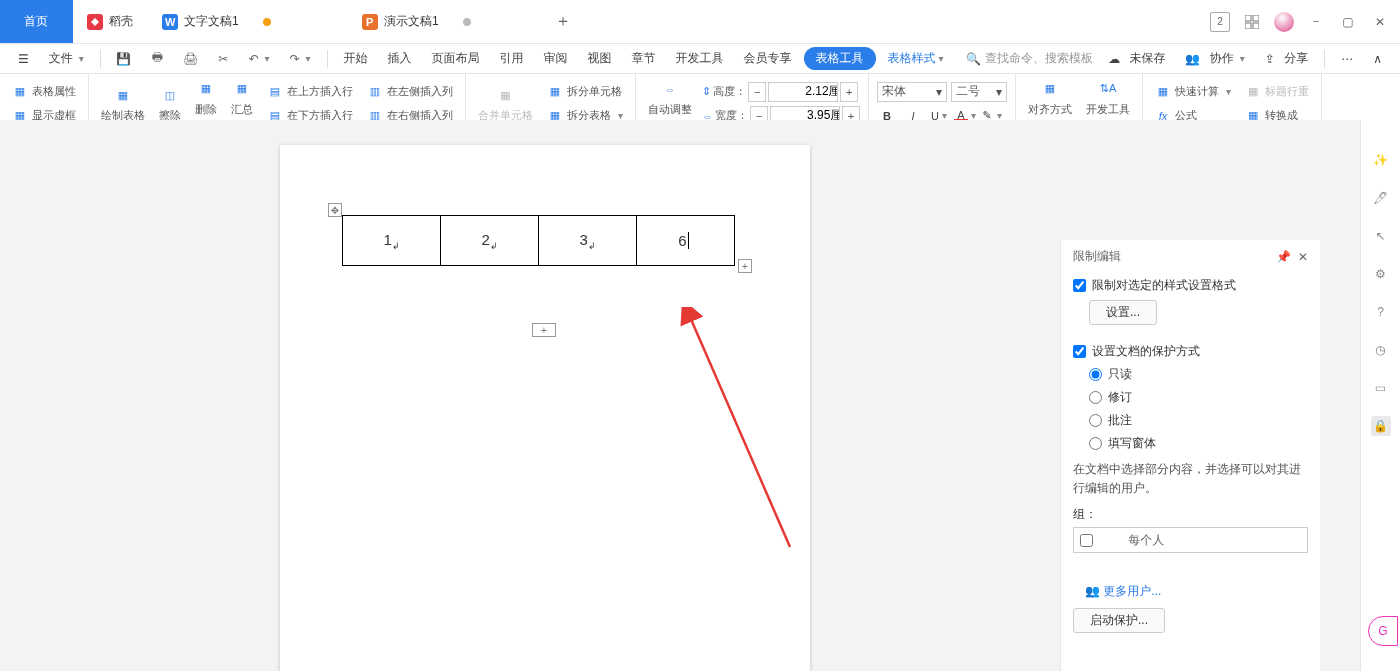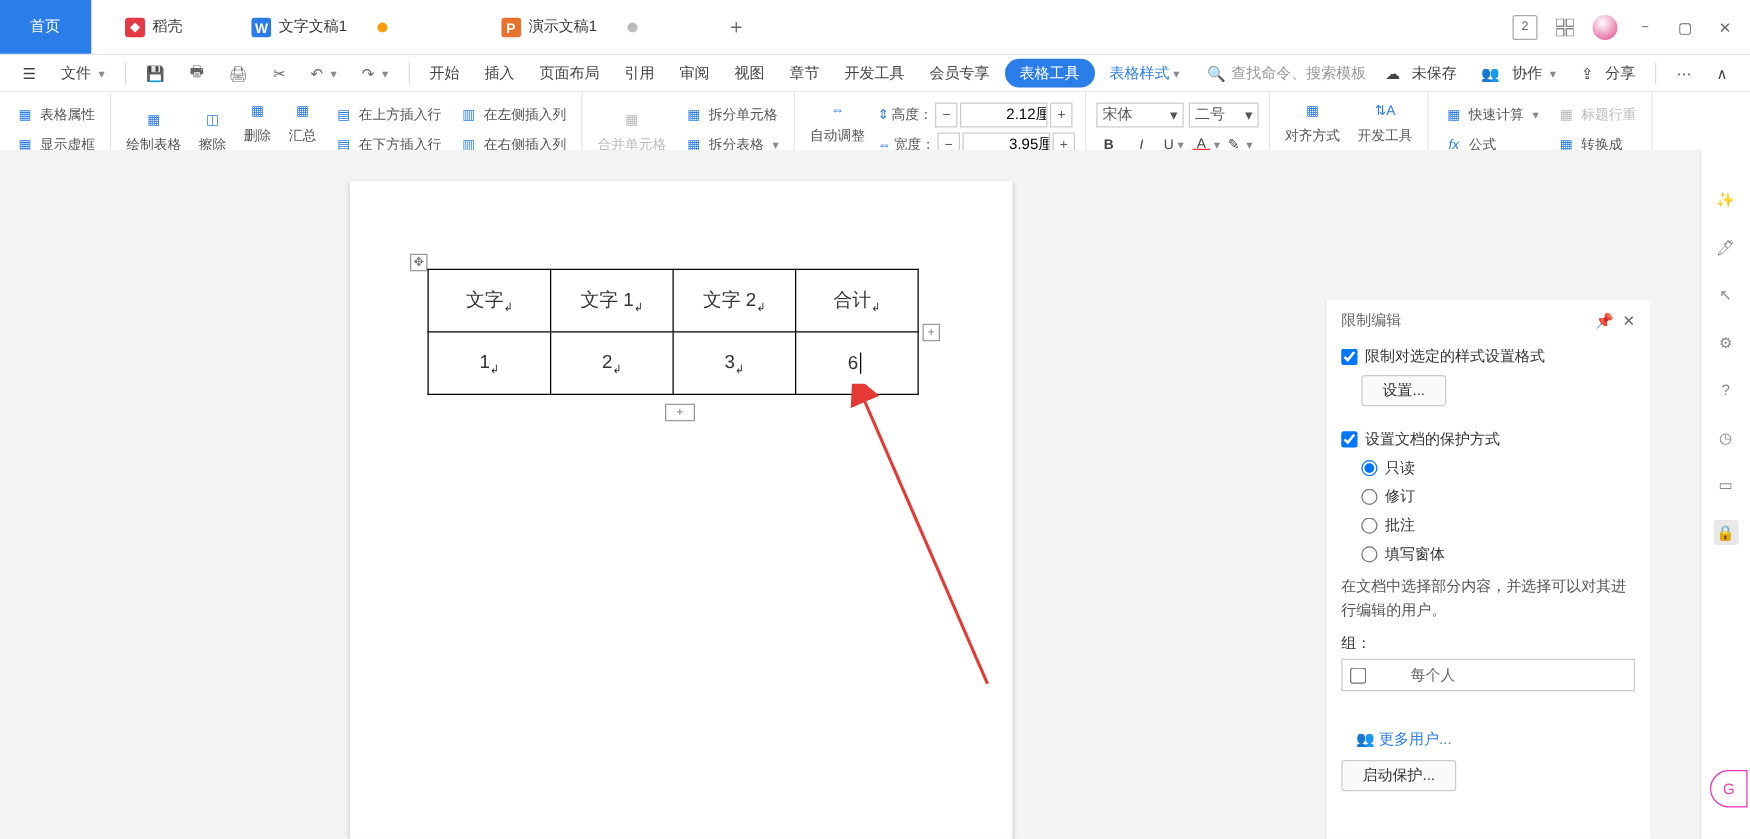--- a/index.html
+++ b/index.html
@@ -1,20 +1,20 @@
 <!DOCTYPE html>
 <html><head>
 <meta charset="utf-8">
 <style>
 * { margin: 0; padding: 0; box-sizing: border-box; font-family: "Microsoft YaHei", sans-serif; }
 body { width: 1400px; height: 671px; background: #fff; overflow: hidden; font-size: 12px; color: #333; position: relative; }
 
 
 .titlebar { height: 44px; display: flex; align-items: stretch; background: #fff; border-bottom: 1px solid #e5e5e5; }
-.tab { display: flex; align-items: center; padding: 0 27px; gap: 6px; font-size: 12px; border-right: 1px solid transparent; position: relative; cursor: pointer; }
+.tab { display: flex; align-items: center; padding: 0 14px; gap: 6px; font-size: 12px; border-right: 1px solid transparent; position: relative; cursor: pointer; }
 .tab.home { background: #2B7DE9; color: #fff; padding: 0 24px; }
 .tab .icon-box { width: 16px; height: 16px; display: inline-flex; align-items: center; justify-content: center; }
 .tab .dot { width: 8px; height: 8px; border-radius: 50%; background: #f59e0b; margin-left: 18px; }
 .tab .dot.grey { background: #bbb; }
 .tab-add { width: 30px; display: flex; align-items: center; justify-content: center; color: #666; font-size: 16px; cursor: pointer; }
 .titlebar-spacer { flex: 1; }
 .win-controls { display: flex; align-items: center; gap: 12px; padding: 0 10px; }
 .win-controls span { display: inline-flex; align-items: center; justify-content: center; width: 20px; height: 20px; color: #666; cursor: pointer; }
 .badge-box { border: 1px solid #aaa; font-size: 10px; padding: 0 3px; border-radius: 2px; }
 .avatar { width: 20px; height: 20px; border-radius: 50%; background: radial-gradient(circle at 40% 30%, #fff, #d48); }
@@ -313,26 +313,20 @@
     </div>
   </div>
 </div>
 
 <div class="workspace">
   <div class="doc-area">
     <div class="page">
       <div class="tbl-handle" style="left:48px; top:58px;">✥</div>
       <table class="tbl">
         <tbody>
-            <tr>
-          <td><span>文字</span><sub style="font-size:9px;">↲</sub></td>
-          <td><span>文字 1</span><sub style="font-size:9px;">↲</sub></td>
-          <td><span>文字 2</span><sub style="font-size:9px;">↲</sub></td>
-          <td><span>合计</span><sub style="font-size:9px;">↲</sub></td>
-        </tr>
         <tr>
           <td><span>1</span><sub style="font-size:9px;">↲</sub></td>
           <td><span>2</span><sub style="font-size:9px;">↲</sub></td>
           <td><span>3</span><sub style="font-size:9px;">↲</sub></td>
           <td><span>6</span><span style="border-left:1px solid #000; margin-left:1px;">&nbsp;</span></td>
         </tr>
       </tbody>
         </table>
       <div class="tbl-handle" style="left:458px; top:114px;">+</div>
       <div class="tbl-handle" style="left:252px; top:178px; width:24px;">+</div>

